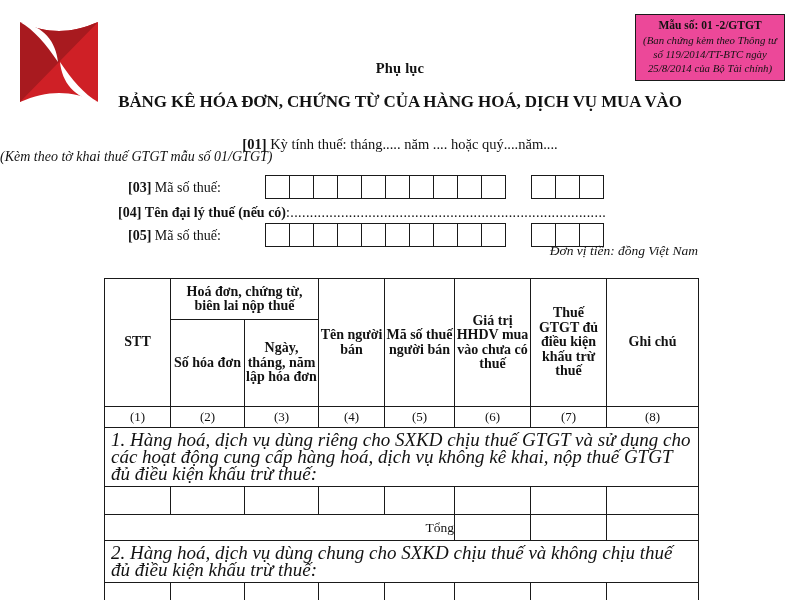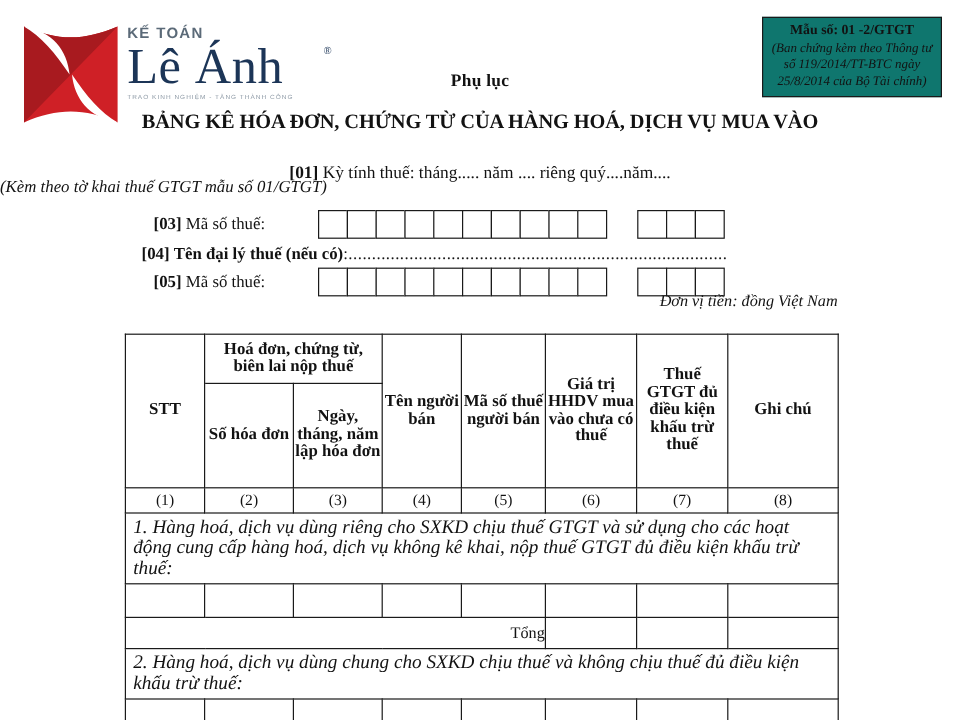--- a/index.html
+++ b/index.html
@@ -85,21 +85,21 @@
   
   .form-no-box {
     position: absolute;
     right: 15px;
     top: 14px;
     width: 150px;
     border: 1px solid #1a1a1a;
     padding: 3px 5px 5px 5px;
     box-sizing: border-box;
     text-align: center;
-    background: #0f766e;
+    background: #ec4899;
   }
   .form-no-title {
     font-weight: bold;
     font-size: 11.5px;
     line-height: 15px;
     white-space: nowrap;
   }
   .form-no-sub {
     font-style: italic;
     font-size: 10.8px;
@@ -230,21 +230,21 @@
   .hdr-sub   { height: 82px; }
 
   .numrow td {
     text-align: center;
     font-size: 13px;
     height: 20px;
     line-height: 18px;
   }
   .section-note td {
     font-style: italic;
-    font-size: 16px;
+    font-size: 19px;
     line-height: 17px;
     padding: 3px 5px 4px 6px;
     text-align: left;
   }
   .blank-row td { height: 27px; }
   .total-row td {
     height: 25px;
     font-size: 13.5px;
     padding-left: 6px;
     text-align: right;
@@ -255,42 +255,35 @@
 
 <div class="page">
 
   <div class="logo-block">
     <svg class="logo-mark" viewBox="0 0 82 84" aria-hidden="true">
       <path d="M2,2 C30,14 52,14 80,2 L80,82 C52,70 30,70 2,82 Z" fill="#cf2026"></path>
       <path d="M2,2 C30,14 52,14 80,2 L2,82 Z" fill="#a81a1f"></path>
       <path d="M2,2 C26,6 38,22 40,42 C28,24 16,10 2,2 Z" fill="#ffffff"></path>
       <path d="M80,82 C56,78 44,62 42,42 C54,60 66,74 80,82 Z" fill="#ffffff"></path>
     </svg>
-    <div class="logo-text">
-      <div class="logo-ketoan">KẾ TOÁN</div>
-      <div class="logo-name">
-        <span>Lê Ánh</span><span class="logo-reg">®</span>
-      </div>
-      <div class="logo-tagline">TRAO KINH NGHIỆM - TĂNG THÀNH CÔNG</div>
-    </div>
   </div>
 
   <div class="form-no-box">
     <div class="form-no-title">Mẫu số: 01 -2/GTGT</div>
     <div class="form-no-sub">(Ban chứng kèm theo Thông tư</div>
     <div class="form-no-sub">số 119/2014/TT-BTC ngày</div>
     <div class="form-no-sub">25/8/2014 của Bộ Tài chính)</div>
   </div>
 
   <div class="phu-luc">Phụ lục</div>
   <div class="main-title">BẢNG KÊ HÓA ĐƠN, CHỨNG TỪ CỦA HÀNG HOÁ, DỊCH VỤ MUA VÀO</div>
   <div class="sub-title">(Kèm theo tờ khai thuế GTGT mẫu số 01/GTGT)</div>
   <div class="period-line">
     <b>[01]</b>
-    <span>Kỳ tính thuế: tháng..... năm .... riêng quý....năm....</span>
+    <span>Kỳ tính thuế: tháng..... năm .... hoặc quý....năm....</span>
   </div>
 
 
   <div class="field-row row-03">
     <span class="field-label-bold">[03]</span>
     <span>Mã số thuế:</span>
   </div>
   <div class="mst-grid g03">
     <div class="mst-group">
         <div class="mst-cell"></div>

